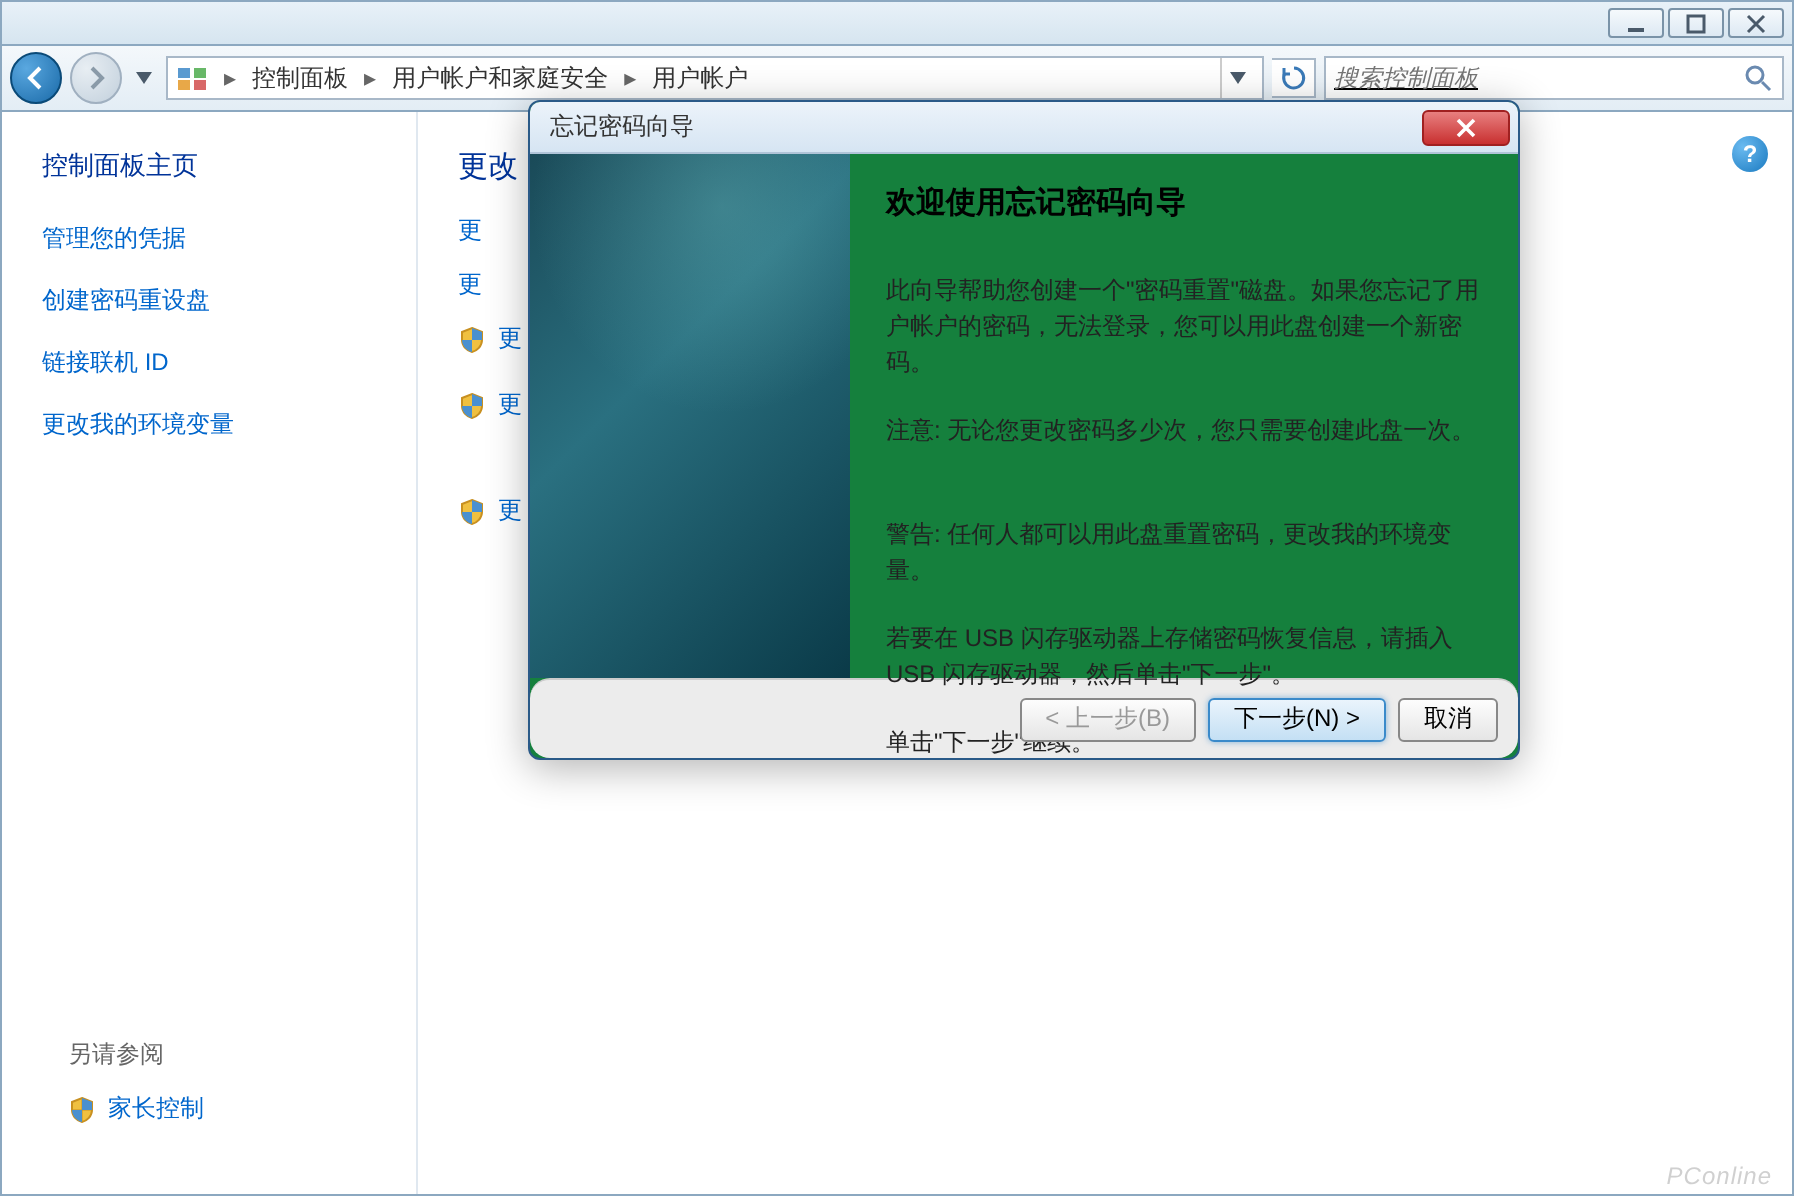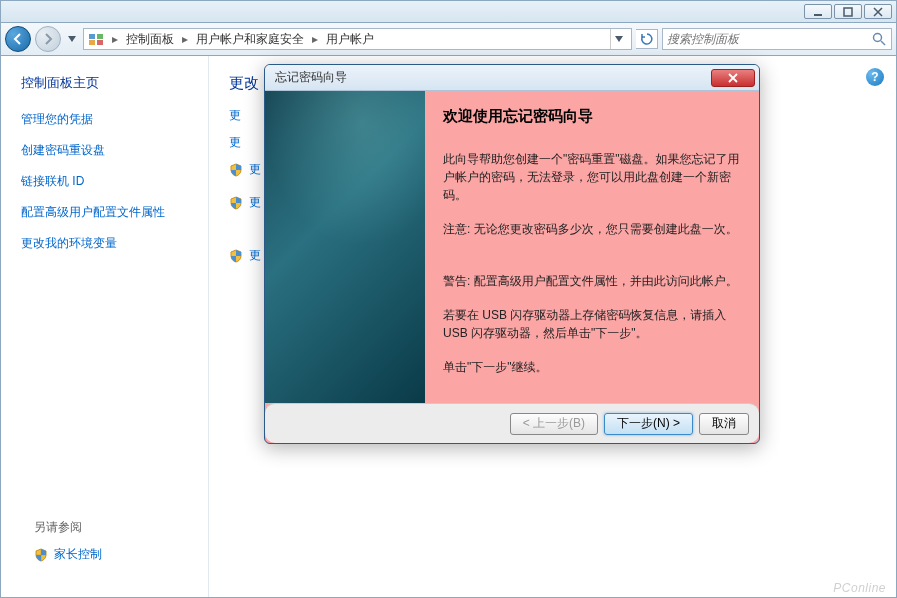--- a/index.html
+++ b/index.html
@@ -17,42 +17,42 @@
 .navbtn.fwd { background: radial-gradient(circle at 30% 30%, #e8eef3, #c2d0dc); border: 1px solid #a0b0c0; }
 .navbtn svg { fill: #fff; }
 .navbtn.fwd svg { fill: #8a9aa8; }
 .dropdown-arrow { width: 14px; height: 20px; display: flex; align-items: center; justify-content: center; cursor: pointer; }
 .addressbar { flex: 1; height: 22px; border: 1px solid #a8b8c8; background: #fff; display: flex; align-items: center; padding: 0 4px; font-size: 12px; color: #333; gap: 4px; }
 .addressbar .icon-cp { width: 16px; height: 16px; }
 .addressbar .crumb { cursor: pointer; }
 .addressbar .sep { color: #666; padding: 0 4px; }
 .refresh-area { display: flex; align-items: center; border-left: 1px solid #ccc; height: 100%; padding: 0 4px; margin-left: auto; }
 .refresh-btn { width: 22px; height: 20px; border: 1px solid #a8b8c8; border-left: none; background: #fff; display: flex; align-items: center; justify-content: center; cursor: pointer; }
-.searchbar { width: 230px; height: 22px; border: 1px solid #a8b8c8; background: #fff; display: flex; align-items: center; padding: 0 4px; font-size: 12px; }
+.searchbar { width: 230px; height: 22px; border: 1px solid #a8b8c8; background: #fff; display: flex; align-items: center; padding: 0 4px; font-size: 12px; text-decoration: underline; }
 .searchbar input { border: none; outline: none; flex: 1; font-size: 12px; color: #999; font-style: italic; }
 .searchbar .searchicon { width: 16px; height: 16px; cursor: pointer; }
 
 
 .content { display: flex; height: calc(598px - 56px); border: 1px solid #8ca8c0; border-top: none; }
 .sidebar { width: 207px; background: #fff; padding: 18px 10px 10px 20px; font-size: 12px; position: relative; }
 .sidebar .main-heading { color: #003399; font-size: 13px; margin-bottom: 19px; cursor: pointer; }
 .sidebar .link { color: #0066cc; margin-bottom: 14px; cursor: pointer; display: flex; align-items: center; gap: 6px; }
 .sidebar .shield-link { display: flex; align-items: center; gap: 6px; }
 .sidebar .shield { width: 14px; height: 14px; }
 .sidebar .seealso { position: absolute; bottom: 20px; left: 33px; right: 10px; }
 .sidebar .seealso .label { color: #666; margin-bottom: 10px; }
 
 .main-panel { flex: 1; background: #fff; padding: 18px 20px; position: relative; border-left: 1px solid #e0e8f0; }
 .main-heading2 { color: #003399; font-size: 15px; margin-bottom: 14px; }
 .task-link { color: #0066cc; font-size: 12px; margin-bottom: 10px; cursor: pointer; display: flex; align-items: center; gap: 6px; }
 .help-icon { position: absolute; top: 12px; right: 12px; width: 18px; height: 18px; border-radius: 50%; background: radial-gradient(circle at 30% 30%, #6abaf0, #1a7ac0); color: #fff; font-size: 12px; font-weight: bold; display: flex; align-items: center; justify-content: center; cursor: pointer; }
 .watermark { position: absolute; bottom: 2px; right: 10px; font-size: 12px; font-style: italic; color: rgba(150, 150, 150, 0.45); font-family: Arial, sans-serif; letter-spacing: 0.5px; }
 
 
-.wizard { position: absolute; left: 264px; top: 64px; width: 496px; height: 380px; border: 1px solid #2a5a88; border-radius: 6px; box-shadow: 0 4px 20px rgba(0,0,0,0.3); background: #fca5a5; overflow: hidden; }
+.wizard { position: absolute; left: 264px; top: 50px; width: 496px; height: 330px; border: 1px solid #2a5a88; border-radius: 6px; box-shadow: 0 4px 20px rgba(0,0,0,0.3); background: #15803d; overflow: hidden; }
 .wizard-title { height: 26px; background: linear-gradient(to bottom, #ecf3fa, #d6e5f3); display: flex; align-items: center; justify-content: space-between; padding: 0 0 0 10px; font-size: 12px; color: #333; border-bottom: 1px solid #b0c4d8; }
 .wizard-close { width: 44px; height: 18px; background: linear-gradient(to bottom, #e88080, #c83030); border: 1px solid #a02020; border-radius: 3px; display: flex; align-items: center; justify-content: center; cursor: pointer; margin-right: 4px; }
 .wizard-close svg { fill: #fff; width: 10px; height: 10px; }
 .wizard-body { display: flex; height: calc(100% - 26px - 40px); }
 .wizard-art { width: 160px; background: linear-gradient(135deg, #1a4a58 0%, #2a7080 40%, #0a3a48 100%); position: relative; }
 .wizard-art::before { content: ""; position: absolute; top: 0; left: 0; width: 100%; height: 50%; background: radial-gradient(ellipse at 60% 20%, rgba(120,200,200,0.3), transparent 70%); }
 .wizard-text { flex: 1; padding: 14px 18px; font-size: 12px; color: #222; line-height: 1.5; border-radius: 31px; }
 .wizard-text h2 { font-size: 15px; font-weight: bold; margin-bottom: 22px; color: #000; }
 .wizard-text p { margin-bottom: 16px; }
 .wizard-footer { height: 40px; background: #ececec; border-top: 1px solid #ccc; display: flex; align-items: center; justify-content: flex-end; padding: 0 10px; gap: 6px; border-radius: 10px; }
@@ -130,21 +130,20 @@
       </svg>
   </div>
 </div>
 
 <div class="content">
   <div class="sidebar">
     <div class="main-heading">控制面板主页</div>
     <div class="link">管理您的凭据</div>
     <div class="link">创建密码重设盘</div>
     <div class="link">链接联机 ID</div>
-    <div class="link">配置高级用户配置文件属性</div>
     <div class="link">更改我的环境变量</div>
     <div class="seealso">
       <div class="label">另请参阅</div>
       <div class="link shield-link">
         <svg class="shield" viewBox="0 0 14 14">
             <path d="M7 1 L12 3 L12 7 C12 10 9.5 12.5 7 13 C4.5 12.5 2 10 2 7 L2 3 Z" fill="#f0c040" stroke="#c89020"></path>
             <path d="M7 1 L7 13 M2 7 L12 7" stroke="#c89020" stroke-width="0.5"></path>
             <path d="M7 1 L12 3 L12 7 L7 7 Z" fill="#4a90d0"></path>
             <path d="M2 7 L7 7 L7 13 C4.5 12.5 2 10 2 7 Z" fill="#4a90d0"></path>
           </svg>
@@ -200,21 +199,21 @@
           <path d="M1 1 L9 9 M9 1 L1 9" stroke="#fff" stroke-width="1.8"></path>
         </svg>
     </div>
   </div>
   <div class="wizard-body">
     <div class="wizard-art"></div>
     <div class="wizard-text">
       <h2>欢迎使用忘记密码向导</h2>
       <p>此向导帮助您创建一个"密码重置"磁盘。如果您忘记了用户帐户的密码，无法登录，您可以用此盘创建一个新密码。</p>
       <p>注意:  无论您更改密码多少次，您只需要创建此盘一次。</p>
-      <p style="margin-top:34px">警告:  配置高级用户配置文件属性，并由此访问此帐户。</p>
+      <p style="margin-top:34px">警告:  任何人都可以用此盘重置密码，更改我的环境变量。</p>
       <p>若要在 USB 闪存驱动器上存储密码恢复信息，请插入 USB 闪存驱动器，然后单击"下一步"。</p>
       <p>单击"下一步"继续。</p>
     </div>
   </div>
   <div class="wizard-footer">
     <button class="wizard-btn" disabled="">&lt; 上一步(B)</button>
     <button class="wizard-btn primary">下一步(N) &gt;</button>
     <button class="wizard-btn">取消</button>
   </div>
 </div>

